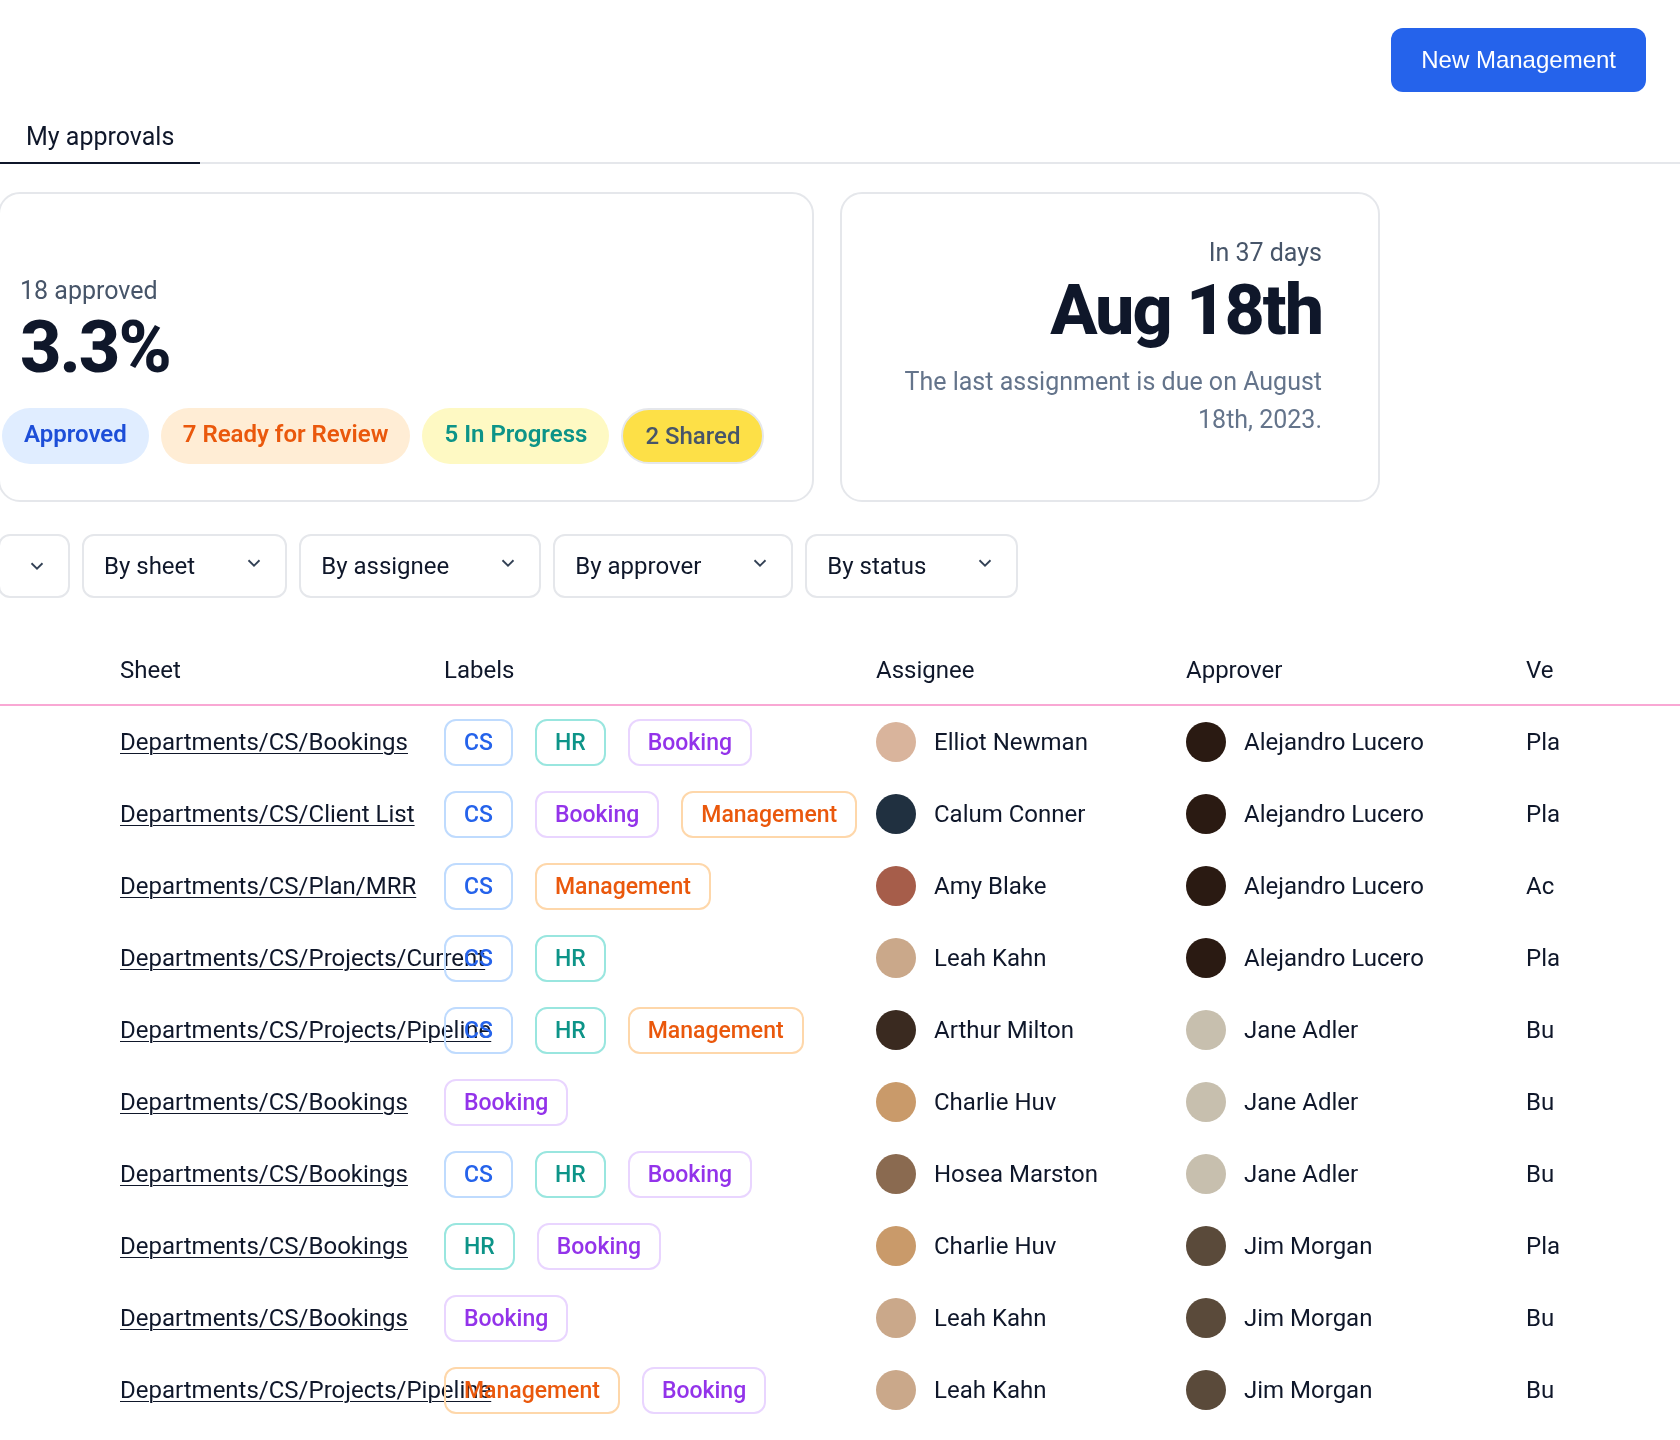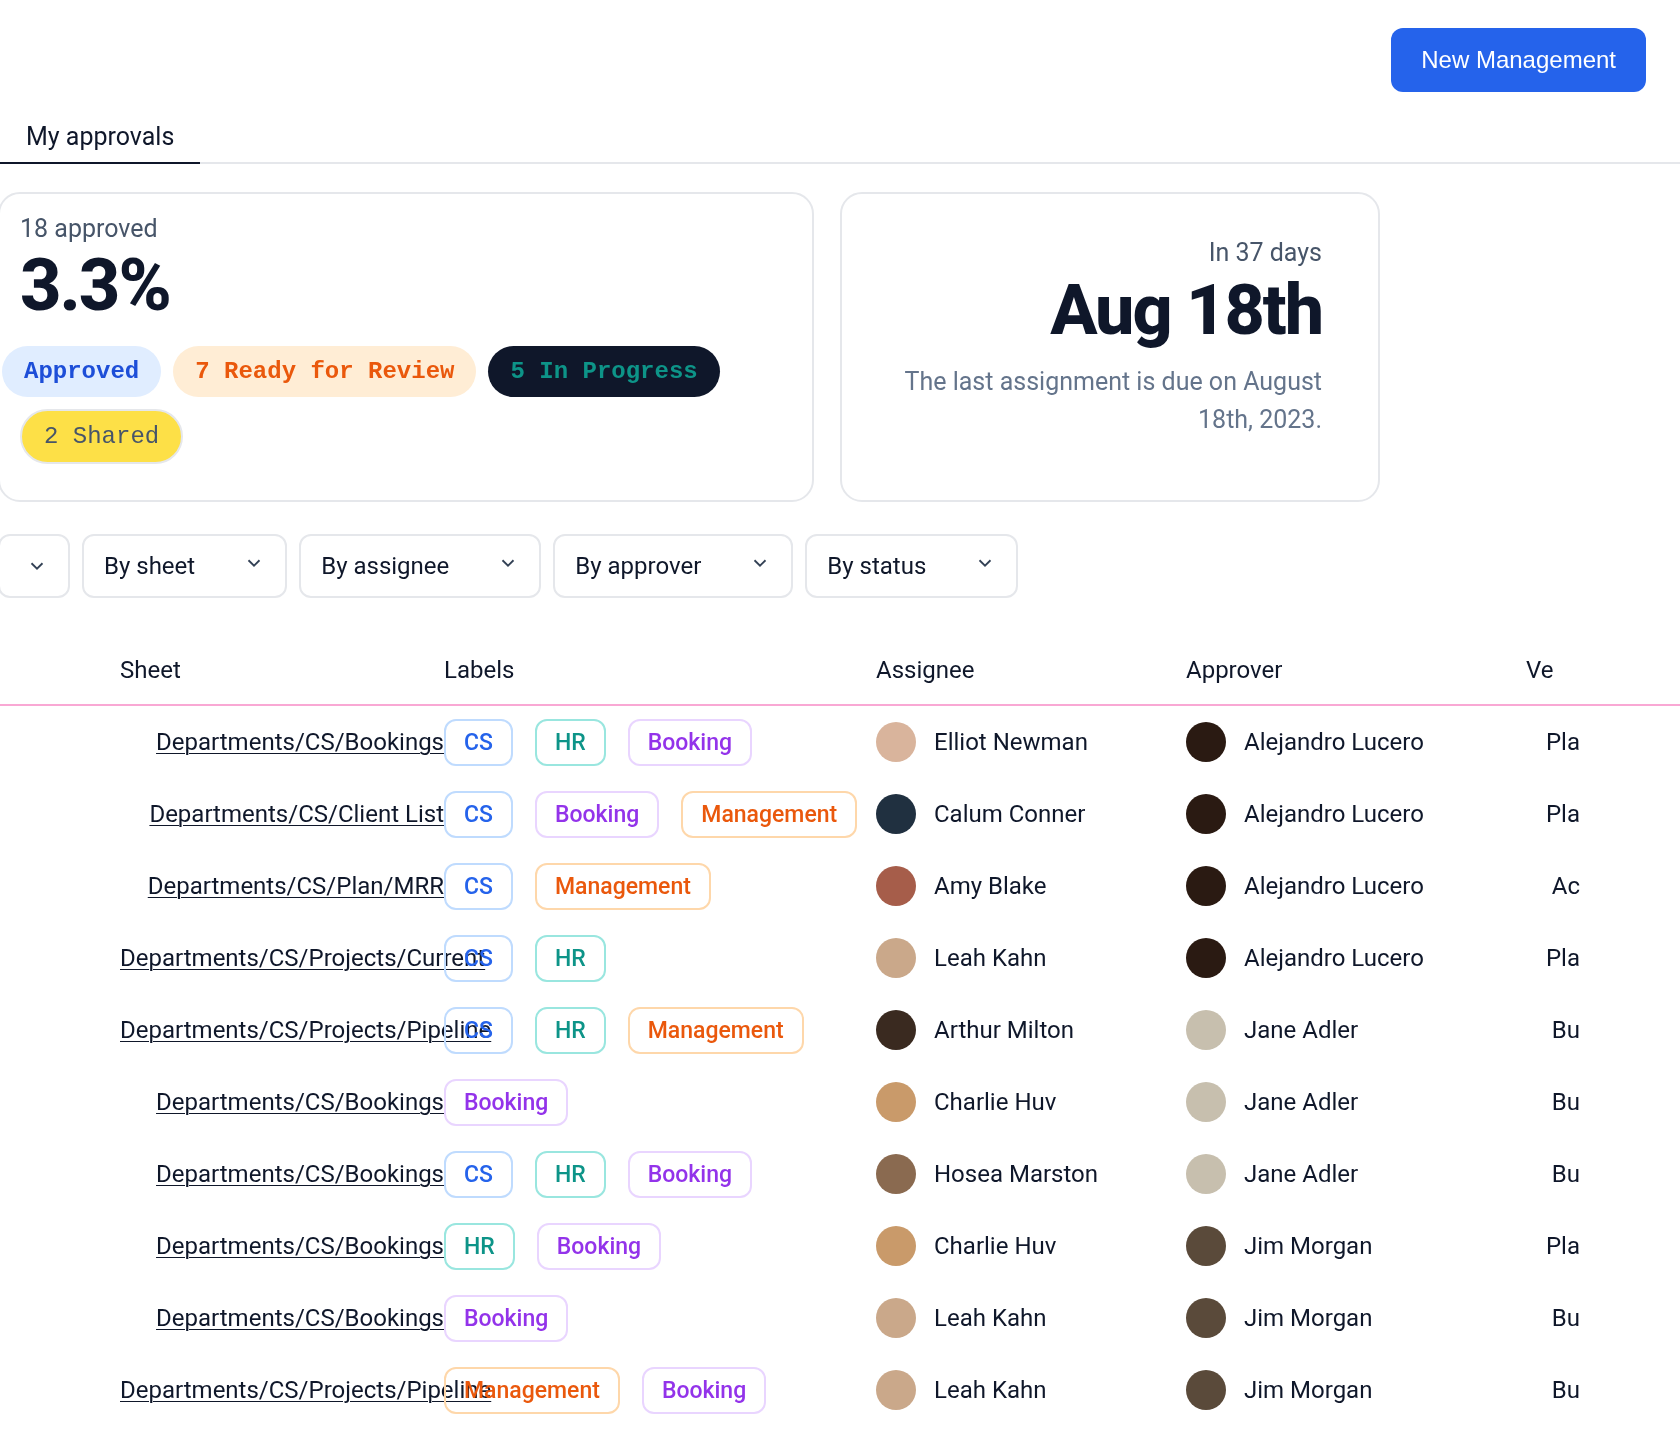--- a/index.html
+++ b/index.html
@@ -86,32 +86,31 @@
   font-size: 72px;
   font-weight: 800;
   letter-spacing: -2px;
   margin-top: -4px;
   margin-bottom: 18px;
 }
 .pills {
   display: flex;
   gap: 12px;
   flex-wrap: wrap;
-  font-family: Liberation Mono, monospace;
 }
 .pill {
   padding: 12px 22px;
   border-radius: 999px;
   font-size: 24px;
   font-weight: 600;
   white-space: nowrap;
 }
 .pill-approved { background: #e0edff; color: #1d4ed8; }
 .pill-ready { background: #ffedd5; color: #ea580c; }
-.pill-progress { background: #0f172a; color: #0d9488; }
+.pill-progress { background: #fef9c3; color: #0d9488; }
 .pill-shared { background: #fde047; color: #475569; border: 2px solid #e5e7eb; font-weight: 500;}
 .card-b {
   width: 540px;
   height: 310px;
   padding: 44px 56px;
   text-align: right;
 }
 .card-b-top {
   font-size: 25px;
   color: #475569;
@@ -183,21 +182,20 @@
 .col-sheet   { width: 444px; padding-left: 120px;}
 .col-labels  { width: 432px; }
 .col-assignee{ width: 310px; }
 .col-approver{ width: 340px; }
 .col-ver     { width: 54px; }
 .tbody { }
 .trow {
   display: flex;
   align-items: center;
   height: 72px;
-  text-align: right;
 }
 .sheet-link {
   font-size: 24px;
   color: #0f172a;
   text-decoration: underline;
   text-decoration-thickness: 1px;
   text-underline-offset: 3px;
   cursor: pointer;
 }
 .labels-row { display: flex; gap: 22px; }

